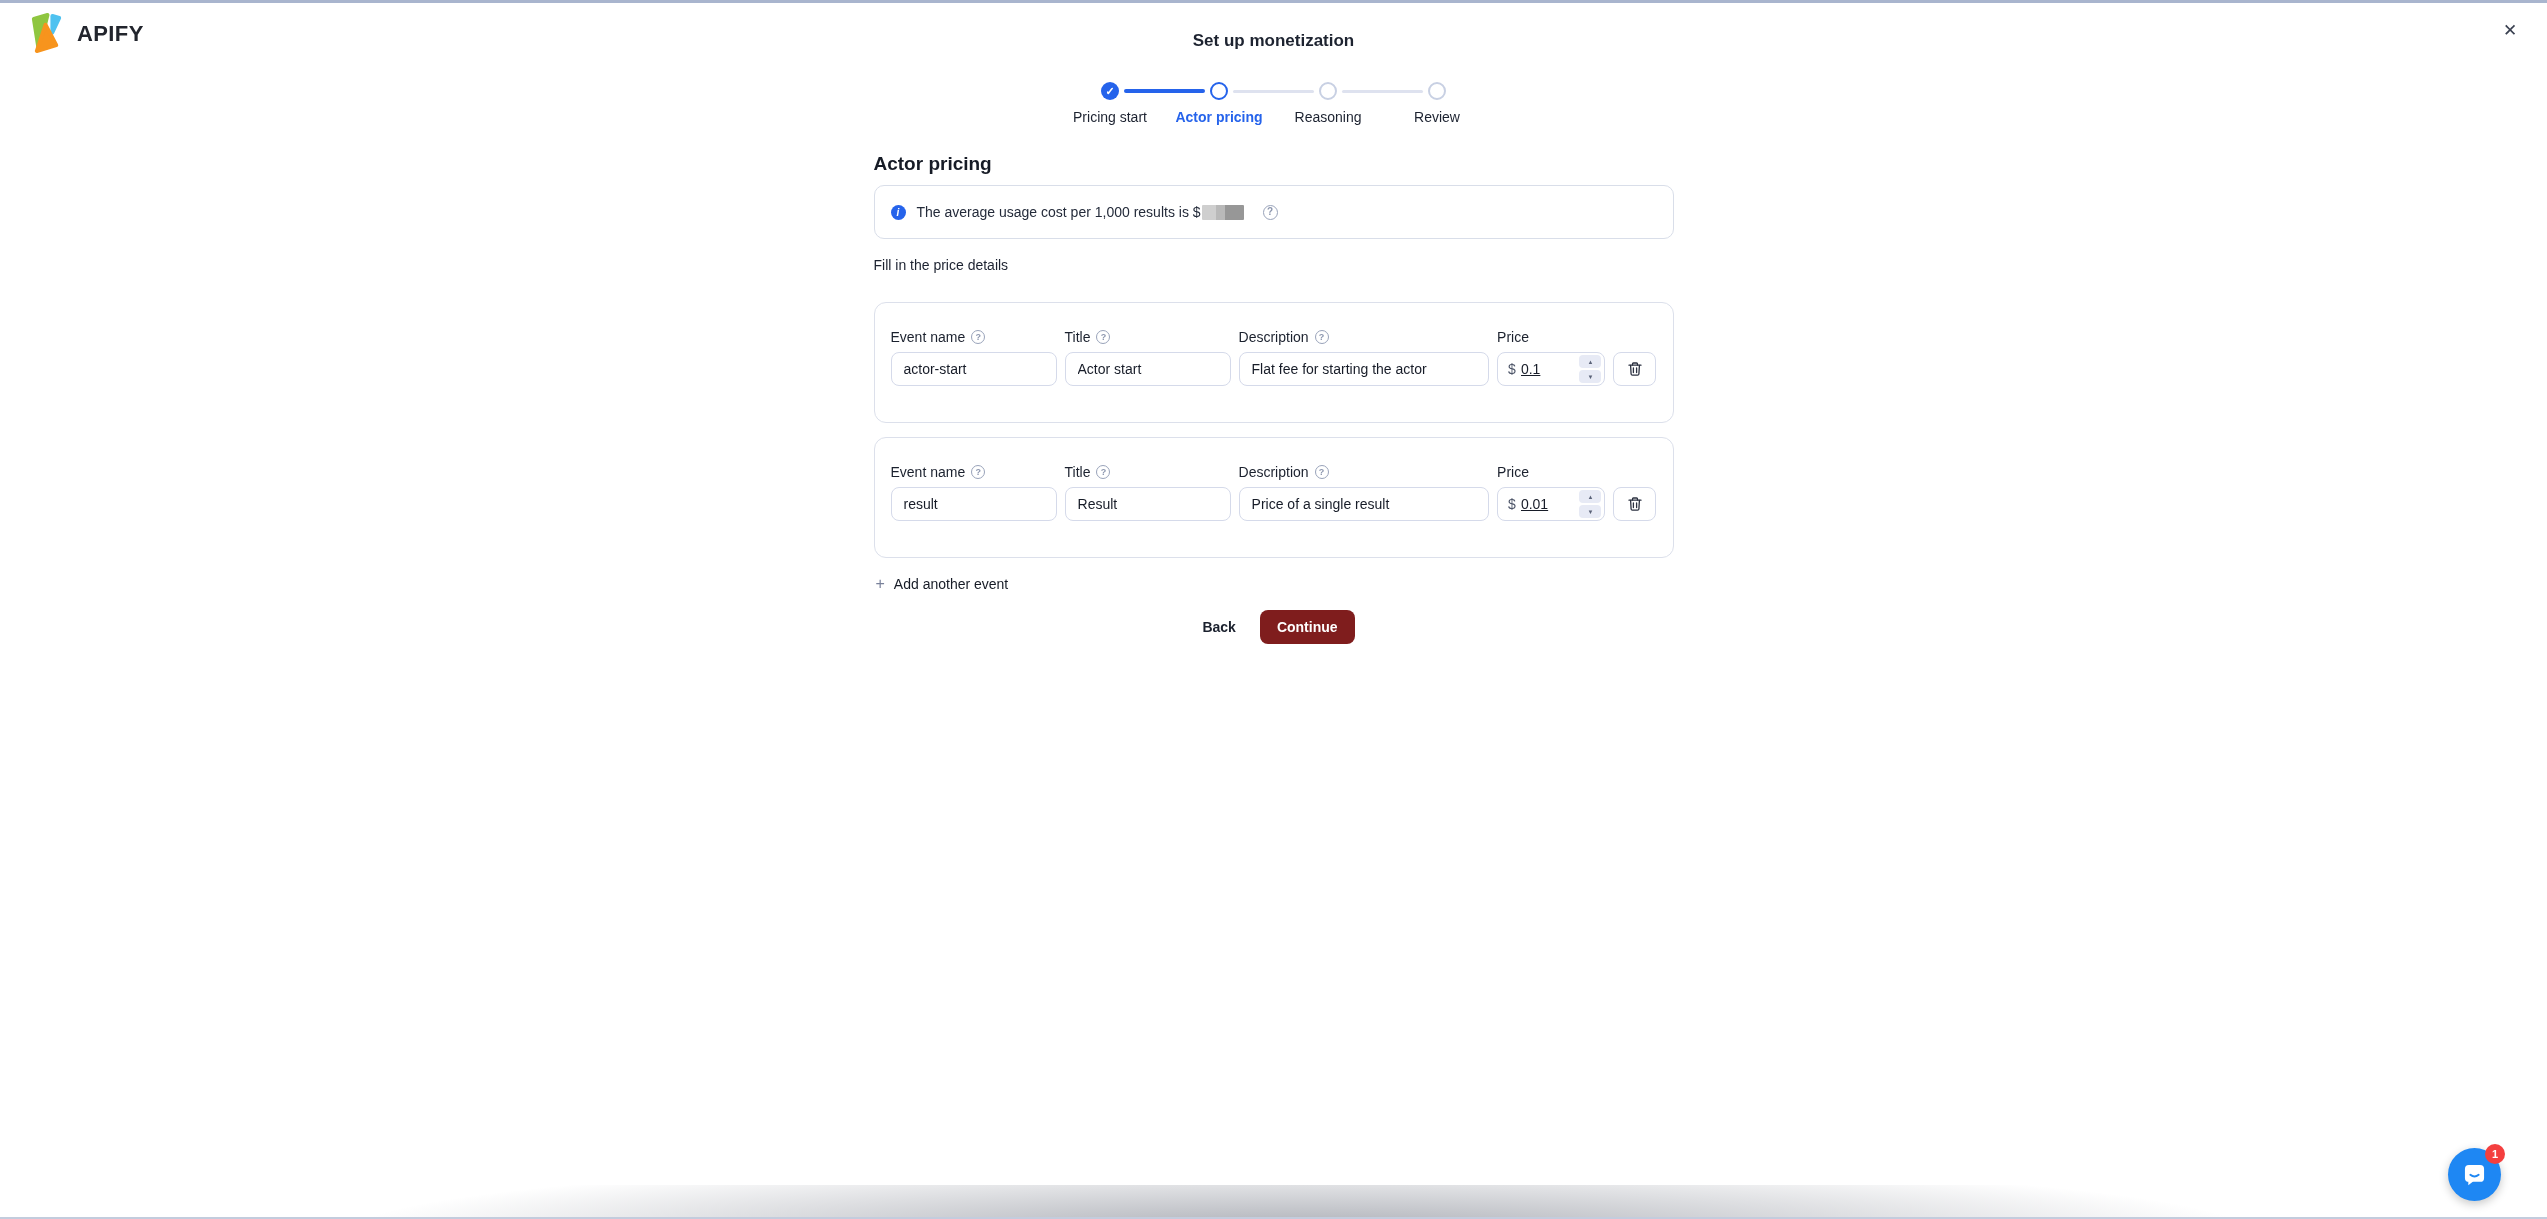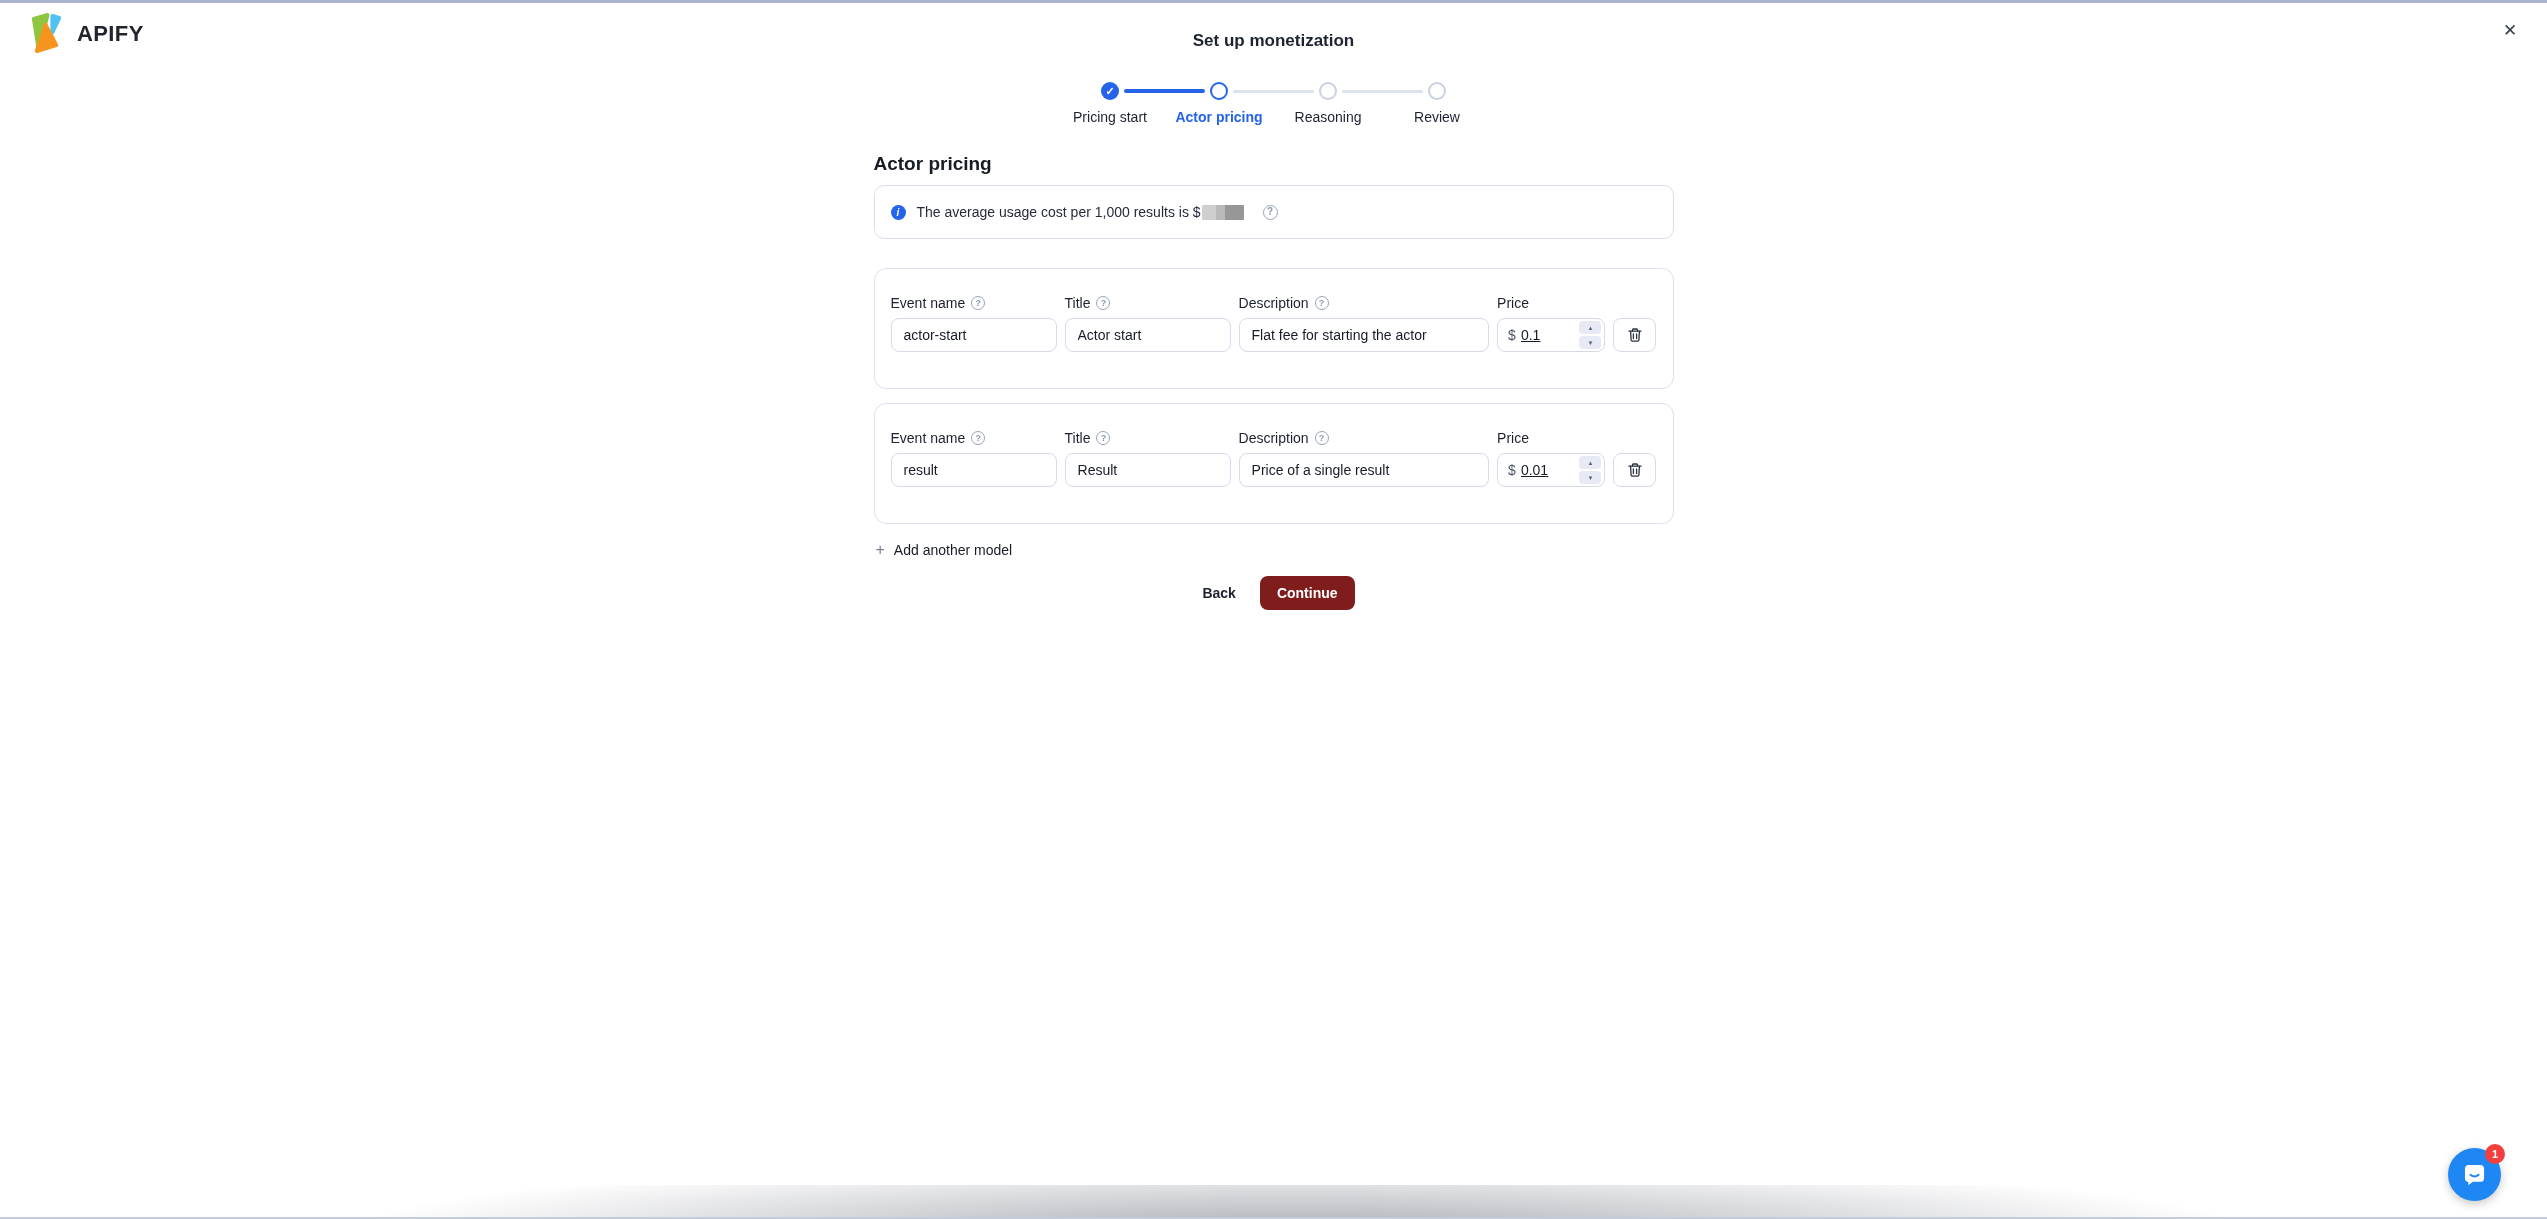--- a/index.html
+++ b/index.html
@@ -127,20 +127,21 @@
 
   <div class="banner">
     <span class="info-icon">i</span>
     <span class="banner-text">
       <span>The average usage cost per 1,000 results is $</span>
       <span class="redacted"></span>
     </span>
     <span class="help-icon">?</span>
   </div>
 
+  <div class="instruction">Fill in the price details</div>
 
   
   <section class="card">
     <div class="fields">
       <div class="field f-event">
         <span class="field-label">
           <span>Event name</span>
           <span class="help-icon">?</span>
         </span>
         <input class="text-input" type="text" value="actor-start" style="">
@@ -226,21 +227,21 @@
           <path d="M5.5 4 V2.9 A0.9 0.9 0 0 1 6.4 2 H9.6 A0.9 0.9 0 0 1 10.5 2.9 V4"></path>
           <path d="M3.6 4.5 L4.1 13 A1.3 1.3 0 0 0 5.4 14.2 H10.6 A1.3 1.3 0 0 0 11.9 13 L12.4 4.5"></path>
           <path d="M6.4 7 V11.6 M9.6 7 V11.6"></path>
         </svg>
       </button>
     </div>
   </section>
 
   <button class="add-event">
     <span class="plus">+</span>
-    <span>Add another model</span>
+    <span>Add another event</span>
   </button>
 
   <div class="footer">
     <button class="back-btn">Back</button>
     <button class="continue-btn">Continue</button>
   </div>
 </main>
 
 <div class="chat">
   <svg viewBox="0 0 24 24" xmlns="http://www.w3.org/2000/svg">

